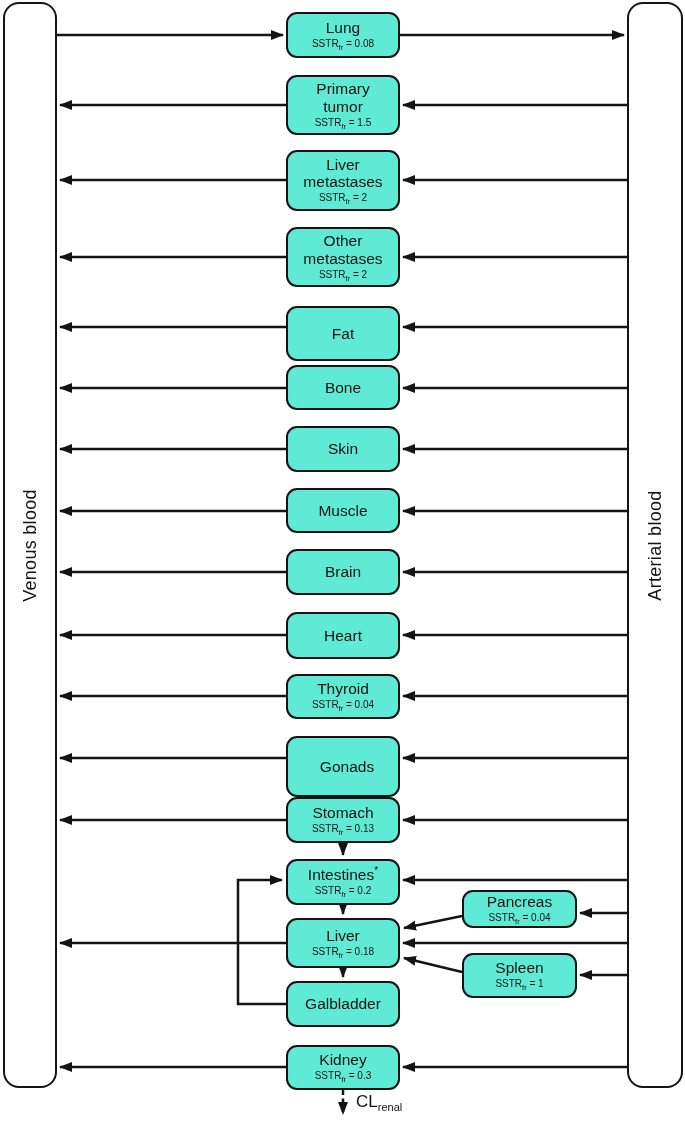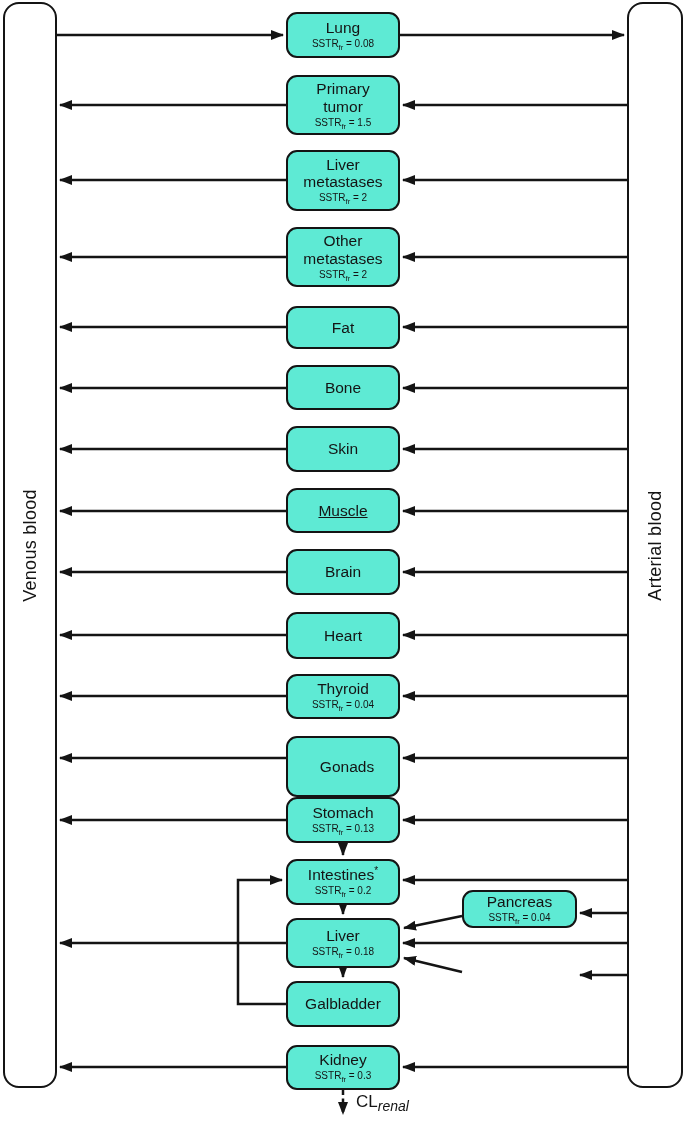--- a/index.html
+++ b/index.html
@@ -59,21 +59,21 @@
   .ast { font-size: 10px; }
   .sstr { font-size: 10px; line-height: 1; margin-top: 2.5px; }
   .sstr sub { font-size: 7.5px; }
   .clr {
     position: absolute;
     left: 356px;
     top: 1092px;
     font-size: 17px;
     z-index: 1;
   }
-  .clr sub { font-size: 14px; font-style: italic; }
+  .clr sub { font-size: 11px; }
 </style>
 </head>
 <body>
 
 <div class="stage">
 
   <svg class="wires" width="685" height="1126" viewBox="0 0 685 1126">
     <defs>
       <marker id="ah" markerUnits="userSpaceOnUse" markerWidth="15" markerHeight="12" refX="12" refY="5" orient="auto">
         <path d="M0,0 L13,5 L0,10 z" fill="#141414"></path>
@@ -166,39 +166,39 @@
   </div>
 
   <div class="box organ" style="top:227px;height:60px;">
     <div class="lbl">
       <span class="line">Other</span>
       <span class="line">metastases</span>
     </div>
     <div class="sstr"><span>SSTR</span><sub>fr</sub><span> = 2</span></div>
   </div>
 
-  <div class="box organ" style="top:306px;height:43px;">
+  <div class="box organ" style="top:306px;height:55px;">
     <div class="lbl">
         <span class="line">Fat</span>
       </div>
   </div>
 
   <div class="box organ" style="top:426px;height:46px;">
     <div class="lbl">
         <span class="line">Skin</span>
       </div>
   </div>
 
   <div class="box organ" style="top:365px;height:45px;">
     <div class="lbl">
         <span class="line">Bone</span>
       </div>
   </div>
 
-  <div class="box organ" style="top:488px;height:45px;text-decoration:underline;">
+  <div class="box organ" style="top:488px;height:45px;">
     <div class="lbl">
         <span class="line">Muscle</span>
       </div>
   </div>
 
   <div class="box organ" style="top:549px;height:46px;">
     <div class="lbl">
         <span class="line">Brain</span>
       </div>
   </div>
@@ -249,20 +249,26 @@
       </div>
   </div>
 
   <div class="box side" style="top:890px;height:38px;">
     <div class="lbl">
         <span class="line">Pancreas</span>
       </div>
     <div class="sstr"><span>SSTR</span><sub>fr</sub><span> = 0.04</span></div>
   </div>
 
+  <div class="box side" style="top:953px;height:45px;">
+    <div class="lbl">
+        <span class="line">Spleen</span>
+      </div>
+    <div class="sstr"><span>SSTR</span><sub>fr</sub><span> = 1</span></div>
+  </div>
 
   <div class="box organ" style="top:1045px;height:45px;">
     <div class="lbl">
         <span class="line">Kidney</span>
       </div>
     <div class="sstr"><span>SSTR</span><sub>fr</sub><span> = 0.3</span></div>
   </div>
 
   <div class="clr"><span>CL</span><sub>renal</sub></div>
 

